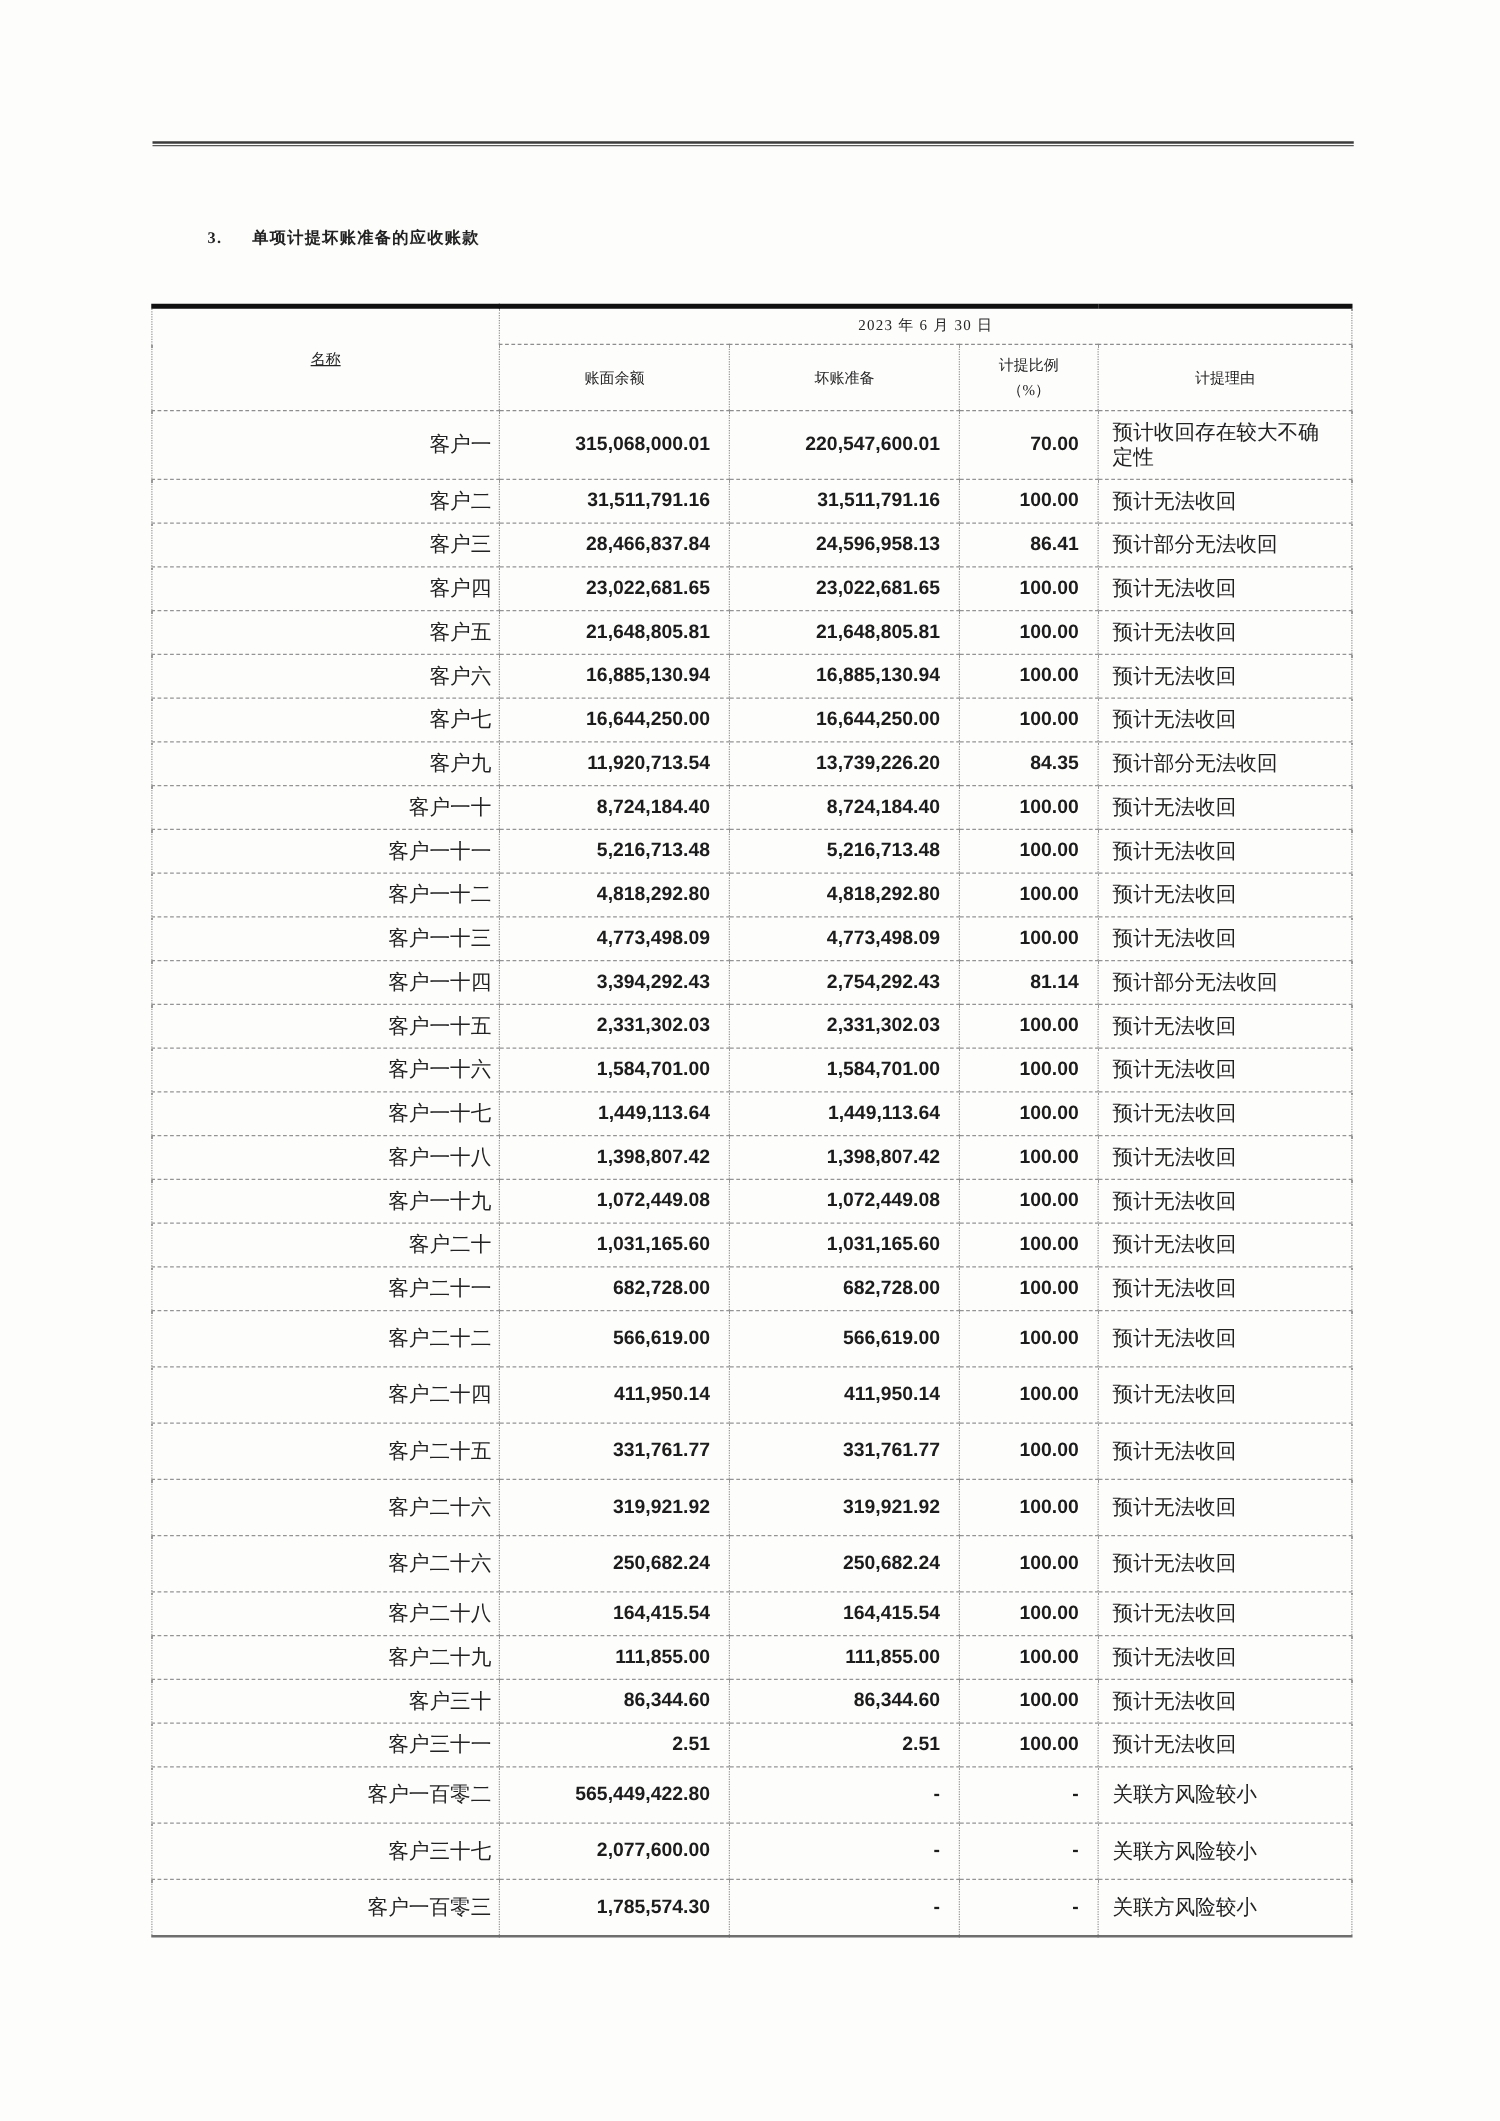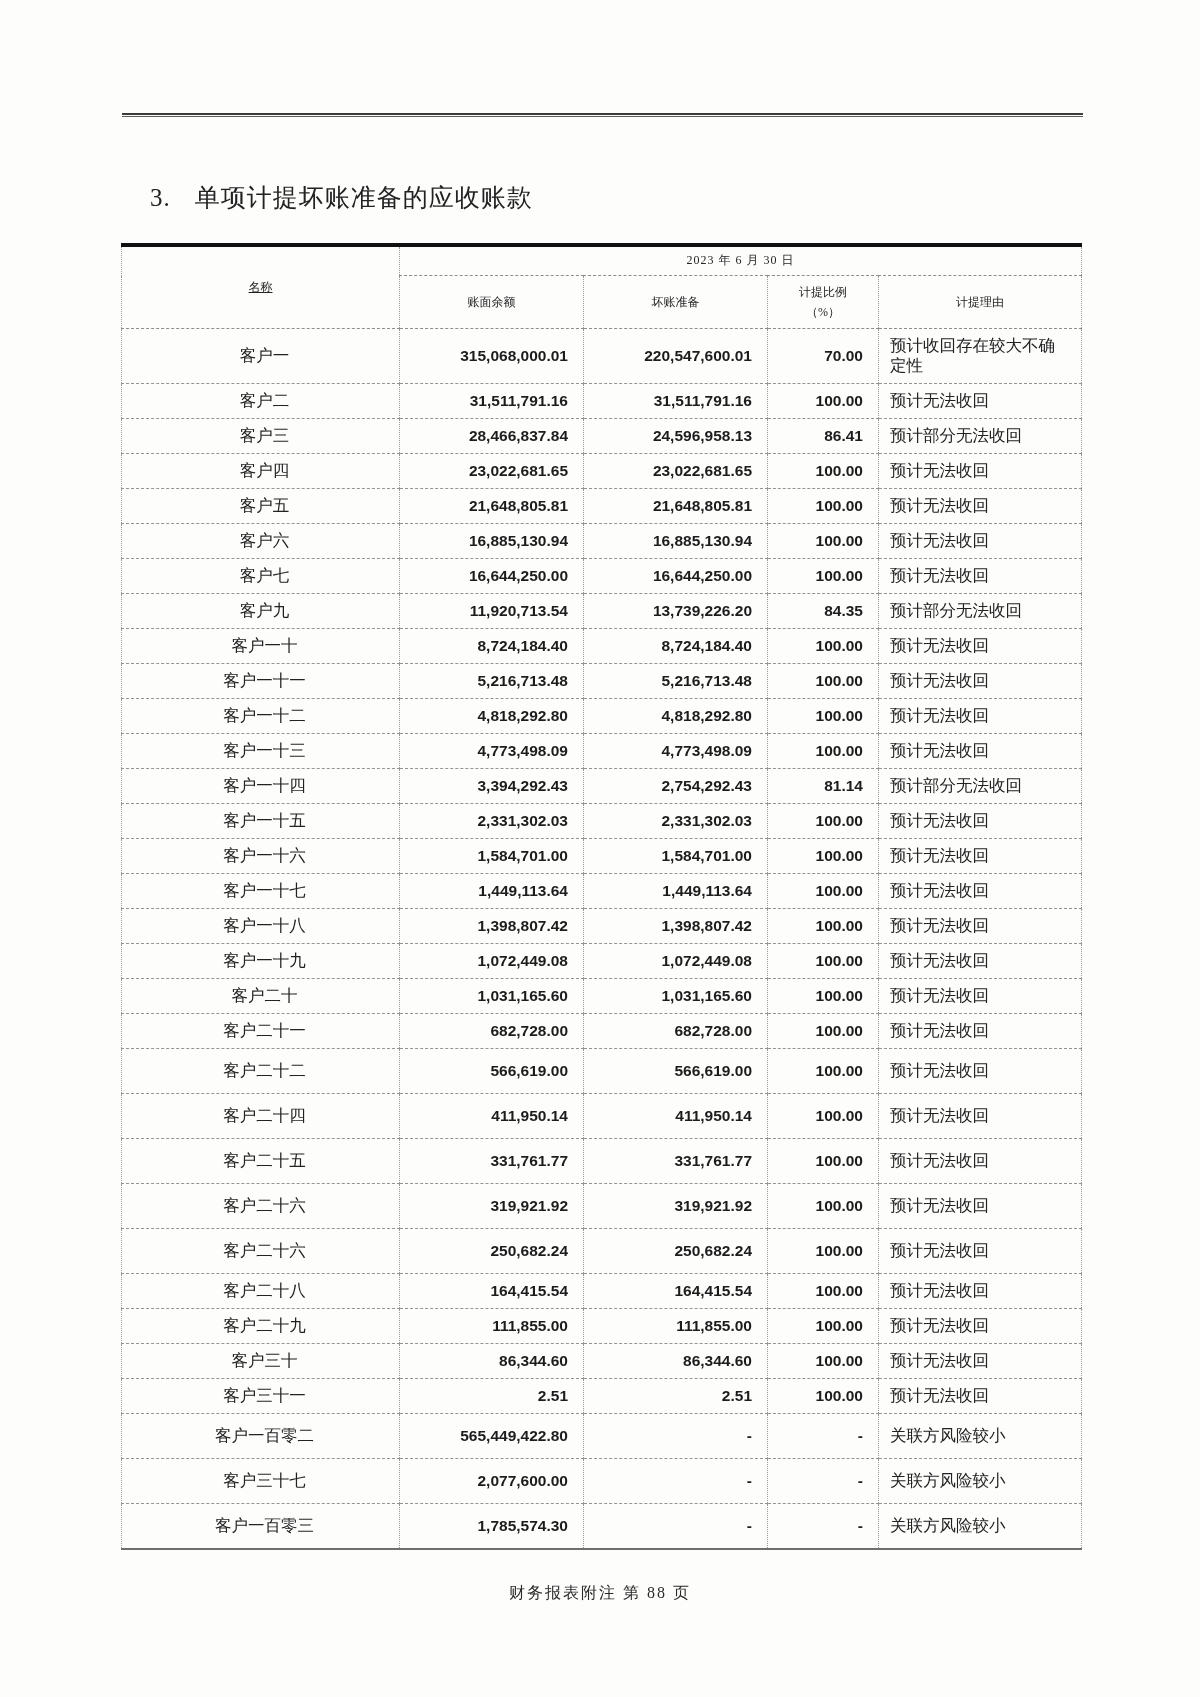--- a/index.html
+++ b/index.html
@@ -18,24 +18,24 @@
     left: 122px;
     top: 113px;
     width: 961px;
     height: 4px;
     border-top: 2px solid #3c3c3c;
     border-bottom: 1px solid #5a5a5a;
     box-sizing: border-box;
   }
   .section-title {
     position: absolute;
-    left: 150px;
+    left: 166px;
     top: 181px;
-    font-size: 25px;
-    font-weight: normal;
+    font-size: 13px;
+    font-weight: bold;
     letter-spacing: 1px;
     white-space: nowrap;
   }
   .section-title .sec-num { display: inline-block; margin-right: 24px; }
 
   table.rcv {
     position: absolute;
     left: 121px;
     top: 243px;
     width: 960px;
@@ -72,21 +72,21 @@
   thead .name-head { border-bottom: 1px dashed #8d8d8d; text-decoration: underline; }
 
   tbody td {
     border-top: 1px dashed #949494;
     font-size: 16.5px;
     line-height: 20px;
     padding-top: 7px;
     padding-bottom: 7px;
   }
   tbody tr:first-child td { border-top: none; }
-  td.c-name   { text-align: center;  padding-left: 14px; padding-right: 6px; }
+  td.c-name   { text-align: right;  padding-left: 14px; padding-right: 6px; }
   td.c-num    {
     text-align: right;
     padding-right: 15px;
     padding-left: 4px;
     font-family: "Liberation Sans", "DejaVu Sans", sans-serif;
     font-size: 15.5px;
     font-weight: 600;
     color: #1c1c1c;
   }
   td.c-reason { text-align: left; padding-left: 11px; padding-right: 26px; }
@@ -364,15 +364,14 @@
         <tr>
       <td class="c-name">客户一百零三</td>
       <td class="c-num">1,785,574.30</td>
       <td class="c-num">-</td>
       <td class="c-num">-</td>
       <td class="c-reason">关联方风险较小</td>
     </tr>
       </tbody>
   </table>
 
-  <div class="page-footer">财务报表附注 第 88 页</div>
 
 </div>
 
 </body></html>

